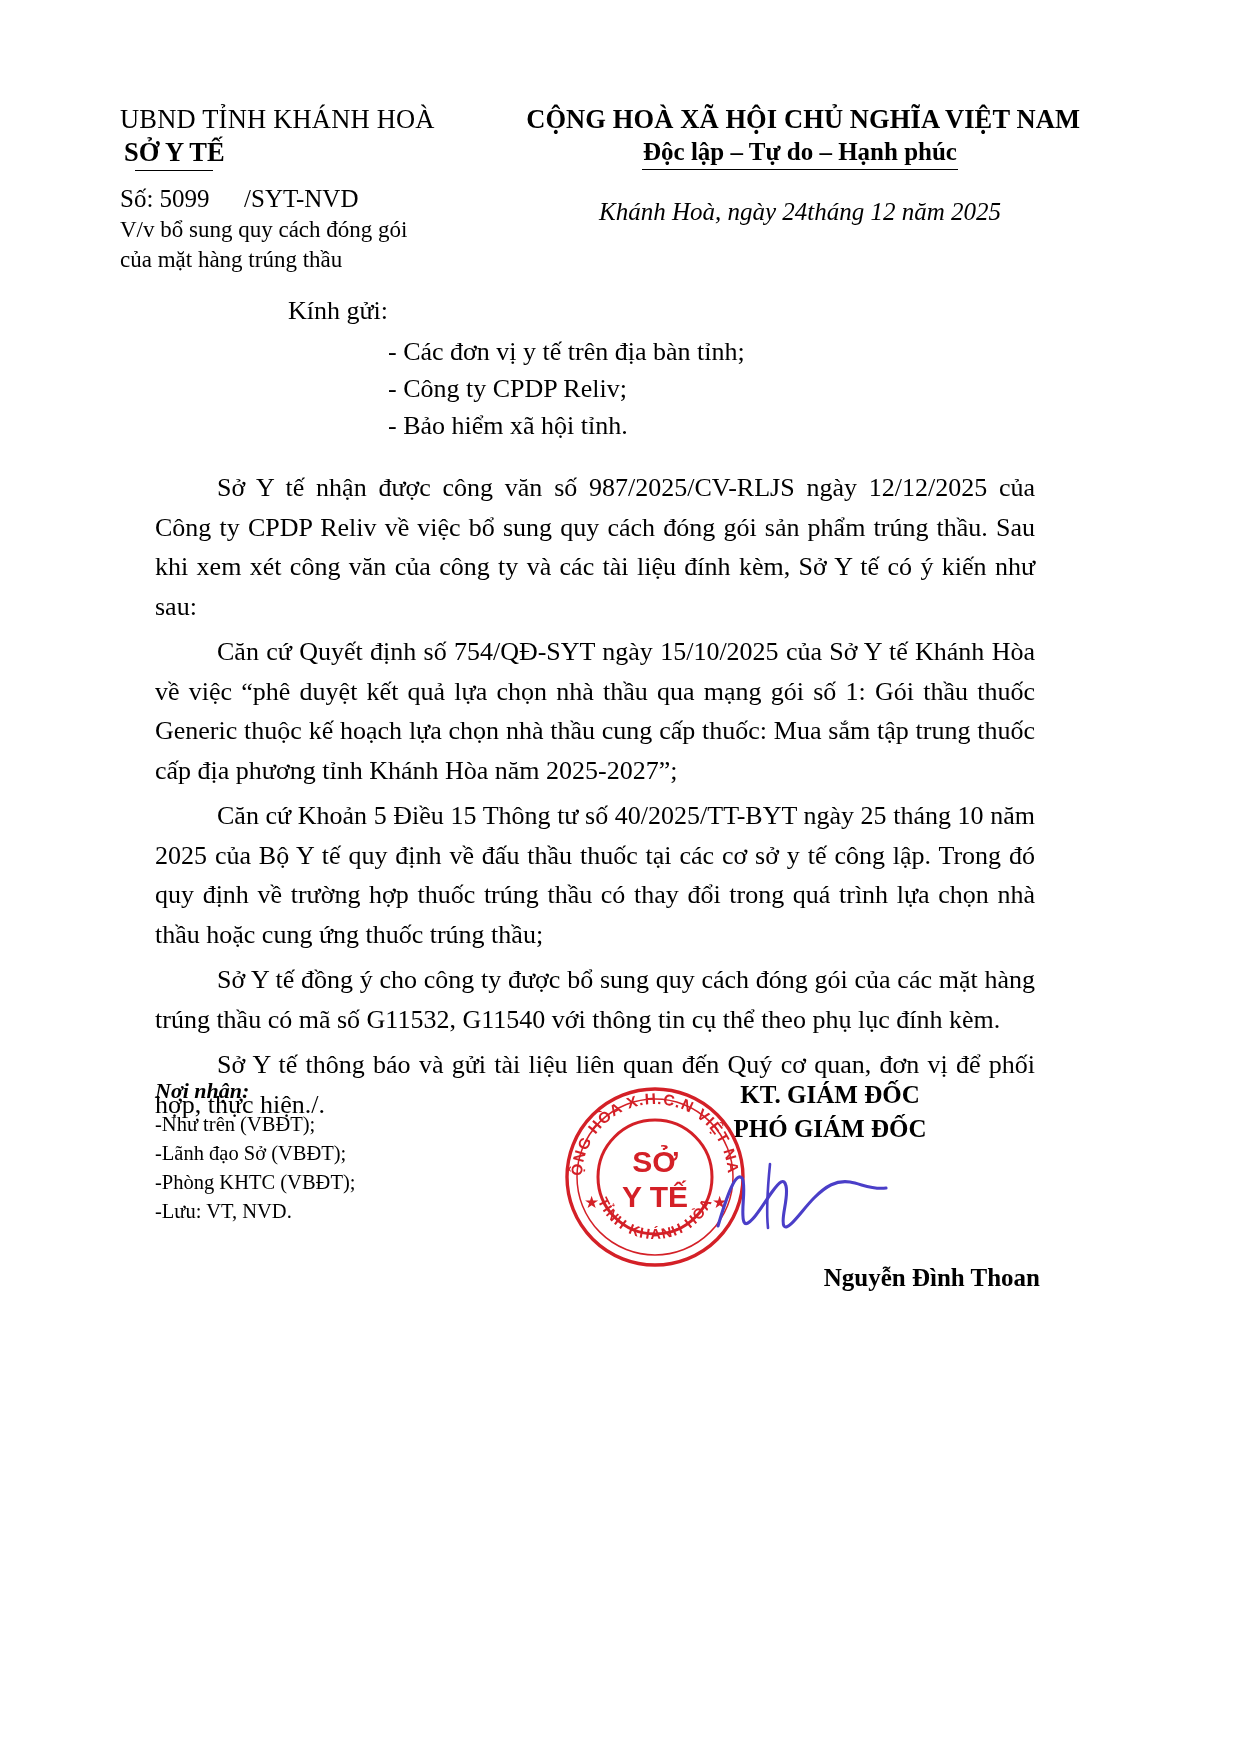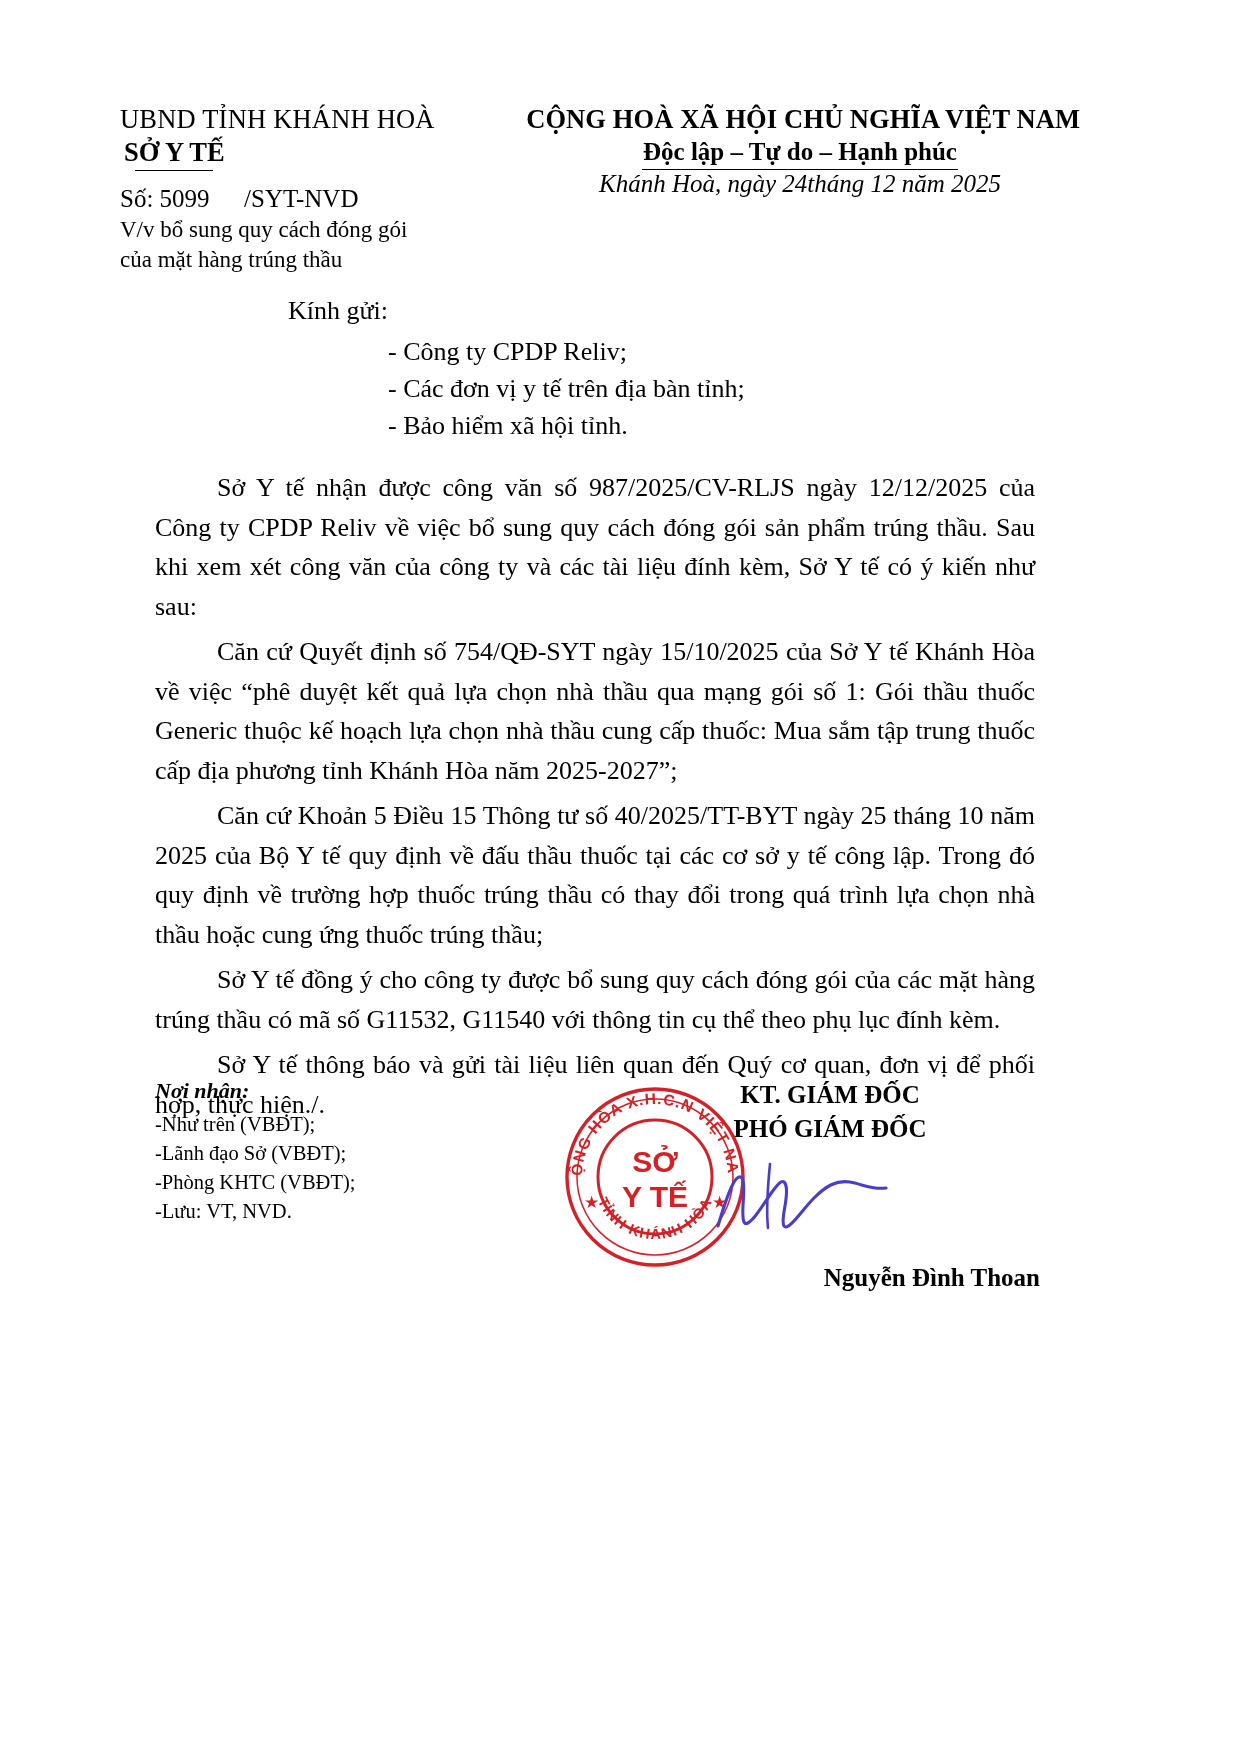--- a/index.html
+++ b/index.html
@@ -94,21 +94,21 @@
     content: "";
     position: absolute;
     left: 2%;
     right: 2%;
     bottom: 0;
     border-bottom: 1.6px solid #000;
   }
   .place-date {
     font-size: 25px;
     font-style: italic;
-    margin-top: 0;
+    margin-top: 28px;
     white-space: nowrap;
   }
 
   
   .kinh-gui-block {
     position: absolute;
     left: 0;
     top: 296px;
     width: 1241px;
   }
@@ -242,22 +242,22 @@
       <div class="nation">CỘNG HOÀ XÃ HỘI CHỦ NGHĨA VIỆT NAM</div>
       <div><span class="motto">Độc lập – Tự do – Hạnh phúc</span></div>
       <div class="place-date">Khánh Hoà, ngày 24tháng  12  năm 2025</div>
     </div>
 
   </div>
 
   <div class="kinh-gui-block">
     <div class="kinh-gui-label">Kính gửi:</div>
     <div class="kinh-gui-list">
+      <div>- Các đơn vị y tế trên địa bàn tỉnh;</div>
       <div>- Công ty CPDP Reliv;</div>
-      <div>- Các đơn vị y tế trên địa bàn tỉnh;</div>
       <div>- Bảo hiểm xã hội tỉnh.</div>
     </div>
   </div>
 
   <div class="body-text">
     <p>Sở Y tế nhận được công văn số 987/2025/CV-RLJS ngày 12/12/2025 của Công ty CPDP Reliv về việc bổ sung quy cách đóng gói sản phẩm trúng thầu. Sau khi xem xét công văn của công ty và các tài liệu đính kèm, Sở Y tế có ý kiến như sau:</p>
     <p>Căn cứ Quyết định số 754/QĐ-SYT ngày 15/10/2025 của Sở Y tế Khánh Hòa về việc “phê duyệt kết quả lựa chọn nhà thầu qua mạng gói số 1: Gói thầu thuốc Generic thuộc kế hoạch lựa chọn nhà thầu cung cấp thuốc: Mua sắm tập trung thuốc cấp địa phương tỉnh Khánh Hòa năm 2025-2027”;</p>
     <p>Căn cứ Khoản 5 Điều 15 Thông tư số 40/2025/TT-BYT ngày 25 tháng 10 năm 2025 của Bộ Y tế quy định về đấu thầu thuốc tại các cơ sở y tế công lập. Trong đó quy định về trường hợp thuốc trúng thầu có thay đổi trong quá trình lựa chọn nhà thầu hoặc cung ứng thuốc trúng thầu;</p>
     <p>Sở Y tế đồng ý cho công ty được bổ sung quy cách đóng gói của các mặt hàng trúng thầu có mã số G11532, G11540 với thông tin cụ thể theo phụ lục đính kèm.</p>
     <p>Sở Y tế thông báo và gửi tài liệu liên quan đến Quý cơ quan, đơn vị để phối hợp, thực hiện./.</p>

